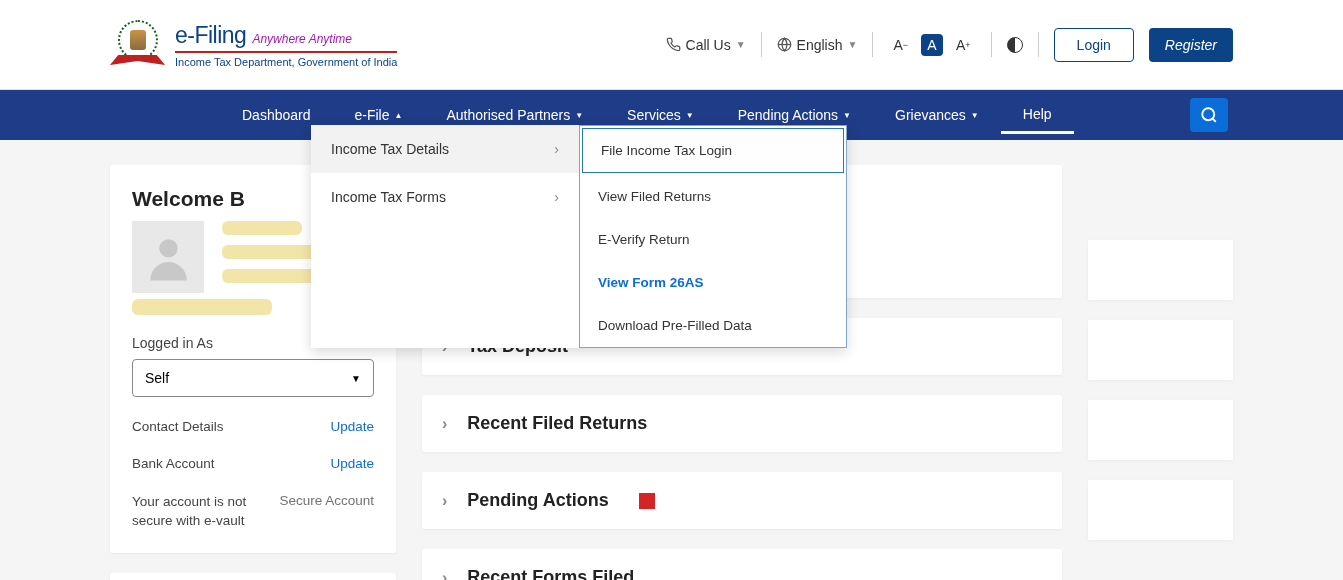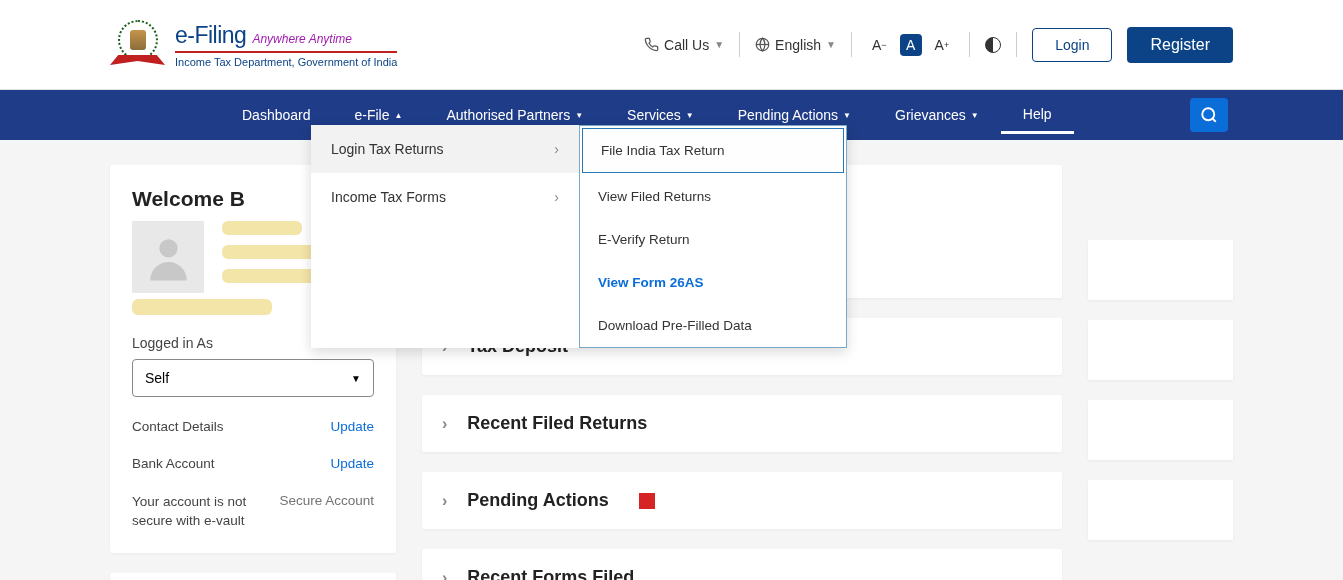--- a/index.html
+++ b/index.html
@@ -22,21 +22,21 @@
     .call-us { display: flex; align-items: center; gap: 5px; color: #333; font-size: 14px; cursor: pointer; }
     .lang { display: flex; align-items: center; gap: 5px; color: #333; font-size: 14px; cursor: pointer; }
     .caret-down { font-size: 10px; color: #888; }
     .vert-sep { width: 1px; height: 25px; background: #ccc; }
     .font-size-group { display: flex; align-items: center; gap: 8px; }
     .font-btn { font-size: 14px; color: #333; cursor: pointer; padding: 3px 5px; display: flex; align-items: center; }
     .font-btn.active { background: #0b4386; color: #fff; border-radius: 4px; width: 22px; height: 22px; justify-content: center; }
     .font-btn sup { font-size: 9px; }
     .contrast-icon { width: 16px; height: 16px; border-radius: 50%; background: linear-gradient(90deg, #333 50%, #fff 50%); border: 1px solid #333; cursor: pointer; }
     .login-btn { border: 1px solid #0b4386; color: #0b4386; background: #fff; padding: 8px 22px; border-radius: 4px; font-size: 14px; cursor: pointer; }
-    .register-btn { background: #0b4386; color: #fff; border: none; padding: 9px 23px; border-radius: 4px; font-size: 16px; cursor: pointer; }
+    .register-btn { background: #0b4386; color: #fff; border: none; padding: 9px 16px; border-radius: 4px; font-size: 14px; cursor: pointer; font-style: italic; }
     
     .nav-bar { background: #1f3c88; height: 50px; display: flex; align-items: center; padding: 0 0 0 220px; position: relative; }
     .nav-item { color: #fff; font-size: 14px; padding: 16px 22px; height: 38px; display: flex; align-items: center; cursor: pointer; gap: 5px; font-weight: 400; }
     .nav-item.active { border-bottom: 3px solid #fff; }
     .nav-caret { font-size: 8px; }
     .search-btn { position: absolute; right: 115px; background: #0b6dd8; width: 38px; height: 34px; border-radius: 4px; display: flex; align-items: center; justify-content: center; cursor: pointer; }
     
     .dropdown-panel { position: absolute; top: 125px; left: 311px; background: #fff; box-shadow: 0 4px 12px rgba(0,0,0,0.15); z-index: 10; display: flex; }
     .dropdown-col1 { width: 268px; }
     .dropdown-item { padding: 16px 20px; font-size: 14px; color: #333; display: flex; justify-content: space-between; align-items: center; cursor: pointer; }
@@ -253,28 +253,28 @@
     <div class="right-placeholder" style="margin-top:75px"></div>
     <div class="right-placeholder"></div>
     <div class="right-placeholder"></div>
     <div class="right-placeholder"></div>
   </div>
 </div>
 
 <div class="dropdown-panel">
   <div class="dropdown-col1">
     <div class="dropdown-item highlighted">
-      <span>Login Tax Returns</span>
+      <span>Income Tax Details</span>
       <span style="color:#888">›</span>
     </div>
     <div class="dropdown-item">
       <span>Income Tax Forms</span>
       <span style="color:#888">›</span>
     </div>
   </div>
   <div class="dropdown-col2">
-    <div class="dropdown-item2 selected">File India Tax Return</div>
+    <div class="dropdown-item2 selected">File Income Tax Login</div>
     <div class="dropdown-item2">View Filed Returns</div>
     <div class="dropdown-item2">E-Verify Return</div>
     <div class="dropdown-item2 link-style">View Form 26AS</div>
     <div class="dropdown-item2">Download Pre-Filled Data</div>
   </div>
 </div>
 
 </body></html>

